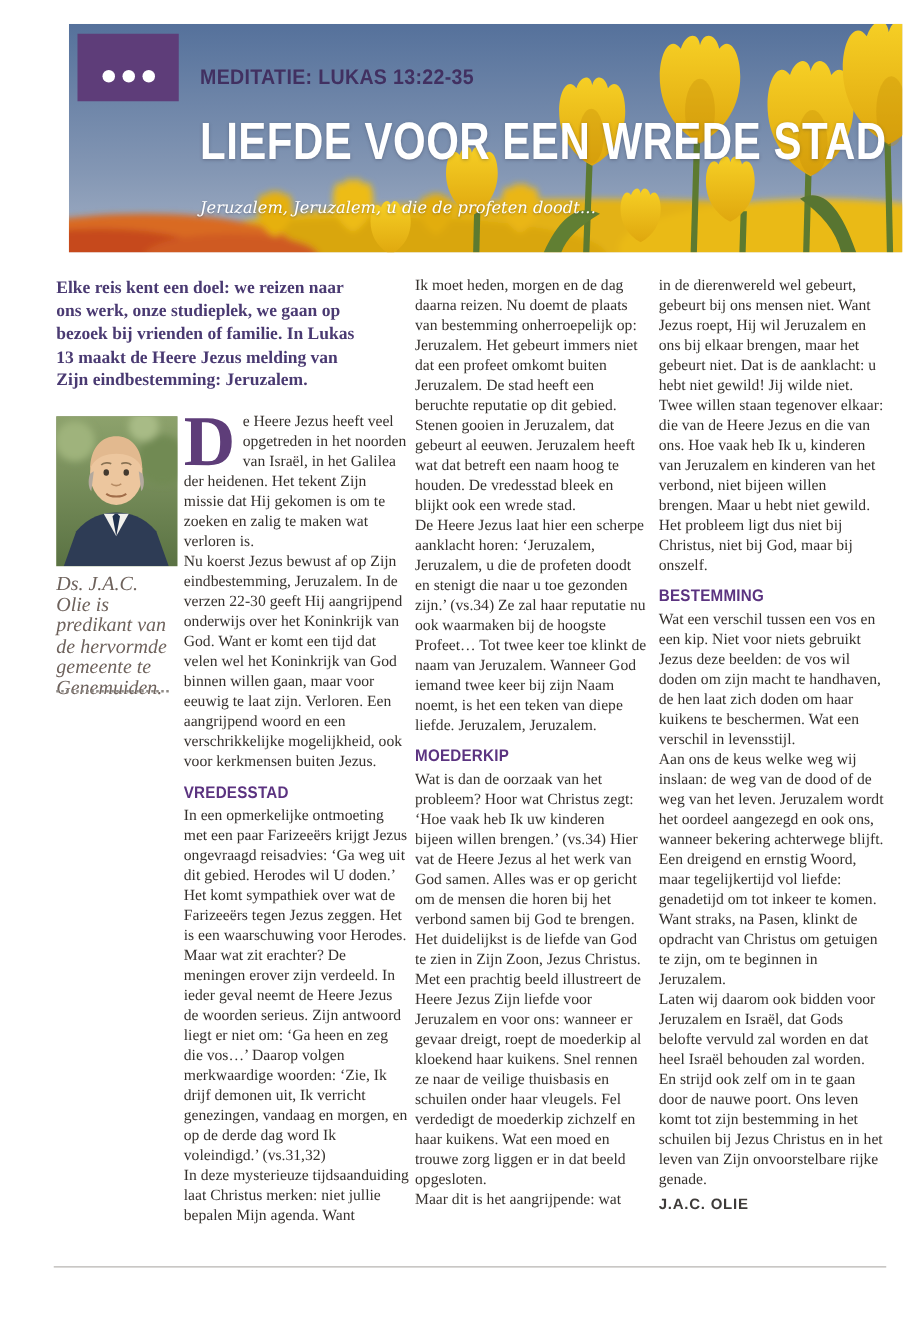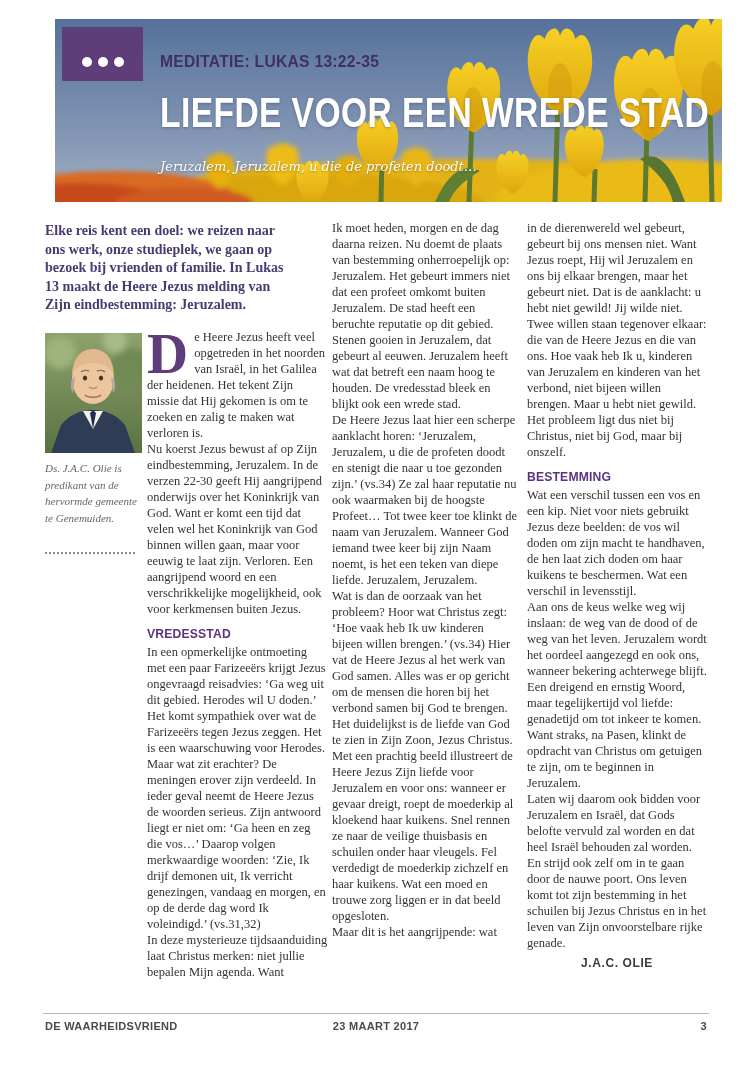--- a/index.html
+++ b/index.html
@@ -23,37 +23,37 @@
           font-style:italic;font-size:13px;color:#ffffff;white-space:nowrap;
           text-shadow:0 1px 2px rgba(40,40,60,.4);}
 
   
   .intro{position:absolute;left:45px;top:222px;width:252px;
          font-weight:700;font-size:14px;line-height:18.5px;color:#4a3a72;}
 
   
   .portrait{position:absolute;left:45px;top:333px;width:97px;height:120px;overflow:hidden;background:#7d8f5e;}
   .caption{position:absolute;left:45px;top:460px;width:95px;
-           font-style:italic;font-size:11px;line-height:16.5px;color:#6e625c;}
+           font-style:italic;font-size:16px;line-height:16.5px;color:#6e625c;}
   .dotted-rule{position:absolute;left:45px;top:552px;width:90px;height:0;
            border-top:2px dotted #8f8a86;}
 
   
   .col{position:absolute;font-size:12.5px;line-height:16px;text-align:left;
        -webkit-hyphens:auto;hyphens:auto;}
   .col p{margin:0;}
   .col1{left:147px;top:329px;width:181px;}
   .col2{left:332px;top:220px;width:185px;}
   .col3{left:527px;top:220px;width:180px;}
   .sec-heading{display:inline-block;margin:9px 0 2px;font-family:"Liberation Sans",sans-serif;
        font-weight:700;font-size:13.5px;letter-spacing:.2px;color:#5b3380;
        transform:scaleX(.9);transform-origin:left bottom;white-space:nowrap;}
   .dropcap{float:left;font-size:57px;line-height:46px;padding:2px 6px 0 0;
        color:#5e3d79;font-weight:700;font-family:"Liberation Serif",serif;}
-  .byline{margin-top:4px;text-align:center;font-family:"Liberation Sans",sans-serif;
+  .byline{margin-top:4px;text-align:left;font-family:"Liberation Sans",sans-serif;
        font-weight:700;font-size:12px;letter-spacing:.6px;color:#3e3b39;}
 
   
   .footer-rule{position:absolute;left:43px;top:1013px;width:666px;border-top:1px solid #b8b5b2;}
   .footer{position:absolute;left:43px;top:1020px;width:666px;height:18px;
        font-family:"Liberation Sans",sans-serif;font-weight:700;font-size:11px;
        letter-spacing:.3px;color:#4c4a48;}
   .footer .f-left{position:absolute;left:2px;top:0;}
   .footer .f-center{position:absolute;left:0;right:0;top:0;text-align:center;}
   .footer .f-right{position:absolute;right:2px;top:0;}
@@ -177,34 +177,30 @@
     <p>Nu koerst Jezus bewust af op Zijn eindbestemming, Jeruzalem. In de verzen 22-30 geeft Hij aangrijpend onderwijs over het Koninkrijk van God. Want er komt een tijd dat velen wel het Koninkrijk van God binnen willen gaan, maar voor eeuwig te laat zijn. Verloren. Een aangrijpend woord en een verschrikkelijke mogelijkheid, ook voor kerkmensen buiten Jezus.</p>
     <div><span class="sec-heading">VREDESSTAD</span></div>
     <p>In een opmerkelijke ontmoeting met een paar Farizeeërs krijgt Jezus ongevraagd reisadvies: ‘Ga weg uit dit gebied. Herodes wil U doden.’</p>
     <p>Het komt sympathiek over wat de Farizeeërs tegen Jezus zeggen. Het is een waarschuwing voor Herodes. Maar wat zit erachter? De meningen erover zijn verdeeld. In ieder geval neemt de Heere Jezus de woorden serieus. Zijn antwoord liegt er niet om: ‘Ga heen en zeg die vos…’ Daarop volgen merkwaardige woorden: ‘Zie, Ik drijf demonen uit, Ik verricht genezingen, vandaag en morgen, en op de derde dag word Ik voleindigd.’ (vs.31,32)</p>
     <p>In deze mysterieuze tijdsaanduiding laat Christus merken: niet jullie bepalen Mijn agenda. Want</p>
   </div>
 
   <div class="col col2">
     <p>Ik moet heden, morgen en de dag daarna reizen. Nu doemt de plaats van bestemming onherroepelijk op: Jeruzalem. Het gebeurt immers niet dat een profeet omkomt buiten Jeruzalem. De stad heeft een beruchte reputatie op dit gebied. Stenen gooien in Jeruzalem, dat gebeurt al eeuwen. Jeruzalem heeft wat dat betreft een naam hoog te houden. De vredesstad bleek en blijkt ook een wrede stad.</p>
     <p>De Heere Jezus laat hier een scherpe aanklacht horen: ‘Jeruzalem, Jeruzalem, u die de profeten doodt en stenigt die naar u toe gezonden zijn.’ (vs.34) Ze zal haar reputatie nu ook waarmaken bij de hoogste Profeet… Tot twee keer toe klinkt de naam van Jeruzalem. Wanneer God iemand twee keer bij zijn Naam noemt, is het een teken van diepe liefde. Jeruzalem, Jeruzalem.</p>
+    <div><span class="sec-heading">MOEDERKIP</span></div>
     <p>Wat is dan de oorzaak van het probleem? Hoor wat Christus zegt: ‘Hoe vaak heb Ik uw kinderen bijeen willen brengen.’ (vs.34) Hier vat de Heere Jezus al het werk van God samen. Alles was er op gericht om de mensen die horen bij het verbond samen bij God te brengen. Het duidelijkst is de liefde van God te zien in Zijn Zoon, Jezus Christus.</p>
     <p>Met een prachtig beeld illustreert de Heere Jezus Zijn liefde voor Jeruzalem en voor ons: wanneer er gevaar dreigt, roept de moederkip al kloekend haar kuikens. Snel rennen ze naar de veilige thuisbasis en schuilen onder haar vleugels. Fel verdedigt de moederkip zichzelf en haar kuikens. Wat een moed en trouwe zorg liggen er in dat beeld opgesloten.</p>
     <p>Maar dit is het aangrijpende: wat</p>
   </div>
 
   <div class="col col3">
     <p>in de dierenwereld wel gebeurt, gebeurt bij ons mensen niet. Want Jezus roept, Hij wil Jeruzalem en ons bij elkaar brengen, maar het gebeurt niet. Dat is de aanklacht: u hebt niet gewild! Jij wilde niet. Twee willen staan tegenover elkaar: die van de Heere Jezus en die van ons. Hoe vaak heb Ik u, kinderen van Jeruzalem en kinderen van het verbond, niet bijeen willen brengen. Maar u hebt niet gewild. Het probleem ligt dus niet bij Christus, niet bij God, maar bij onszelf.</p>
     <div><span class="sec-heading">BESTEMMING</span></div>
     <p>Wat een verschil tussen een vos en een kip. Niet voor niets gebruikt Jezus deze beelden: de vos wil doden om zijn macht te handhaven, de hen laat zich doden om haar kuikens te beschermen. Wat een verschil in levensstijl.</p>
     <p>Aan ons de keus welke weg wij inslaan: de weg van de dood of de weg van het leven. Jeruzalem wordt het oordeel aangezegd en ook ons, wanneer bekering achterwege blijft. Een dreigend en ernstig Woord, maar tegelijkertijd vol liefde: genadetijd om tot inkeer te komen. Want straks, na Pasen, klinkt de opdracht van Christus om getuigen te zijn, om te beginnen in Jeruzalem.</p>
     <p>Laten wij daarom ook bidden voor Jeruzalem en Israël, dat Gods belofte vervuld zal worden en dat heel Israël behouden zal worden. En strijd ook zelf om in te gaan door de nauwe poort. Ons leven komt tot zijn bestemming in het schuilen bij Jezus Christus en in het leven van Zijn onvoorstelbare rijke genade.</p>
     <div class="byline">J.A.C. OLIE</div>
   </div>
 
   <div class="footer-rule"></div>
-  <div class="footer">
-    <span class="f-left">DE WAARHEIDSVRIEND</span>
-    <span class="f-center">23 MAART 2017</span>
-    <span class="f-right">3</span>
-  </div>
 
 </div>
 
 </body></html>

